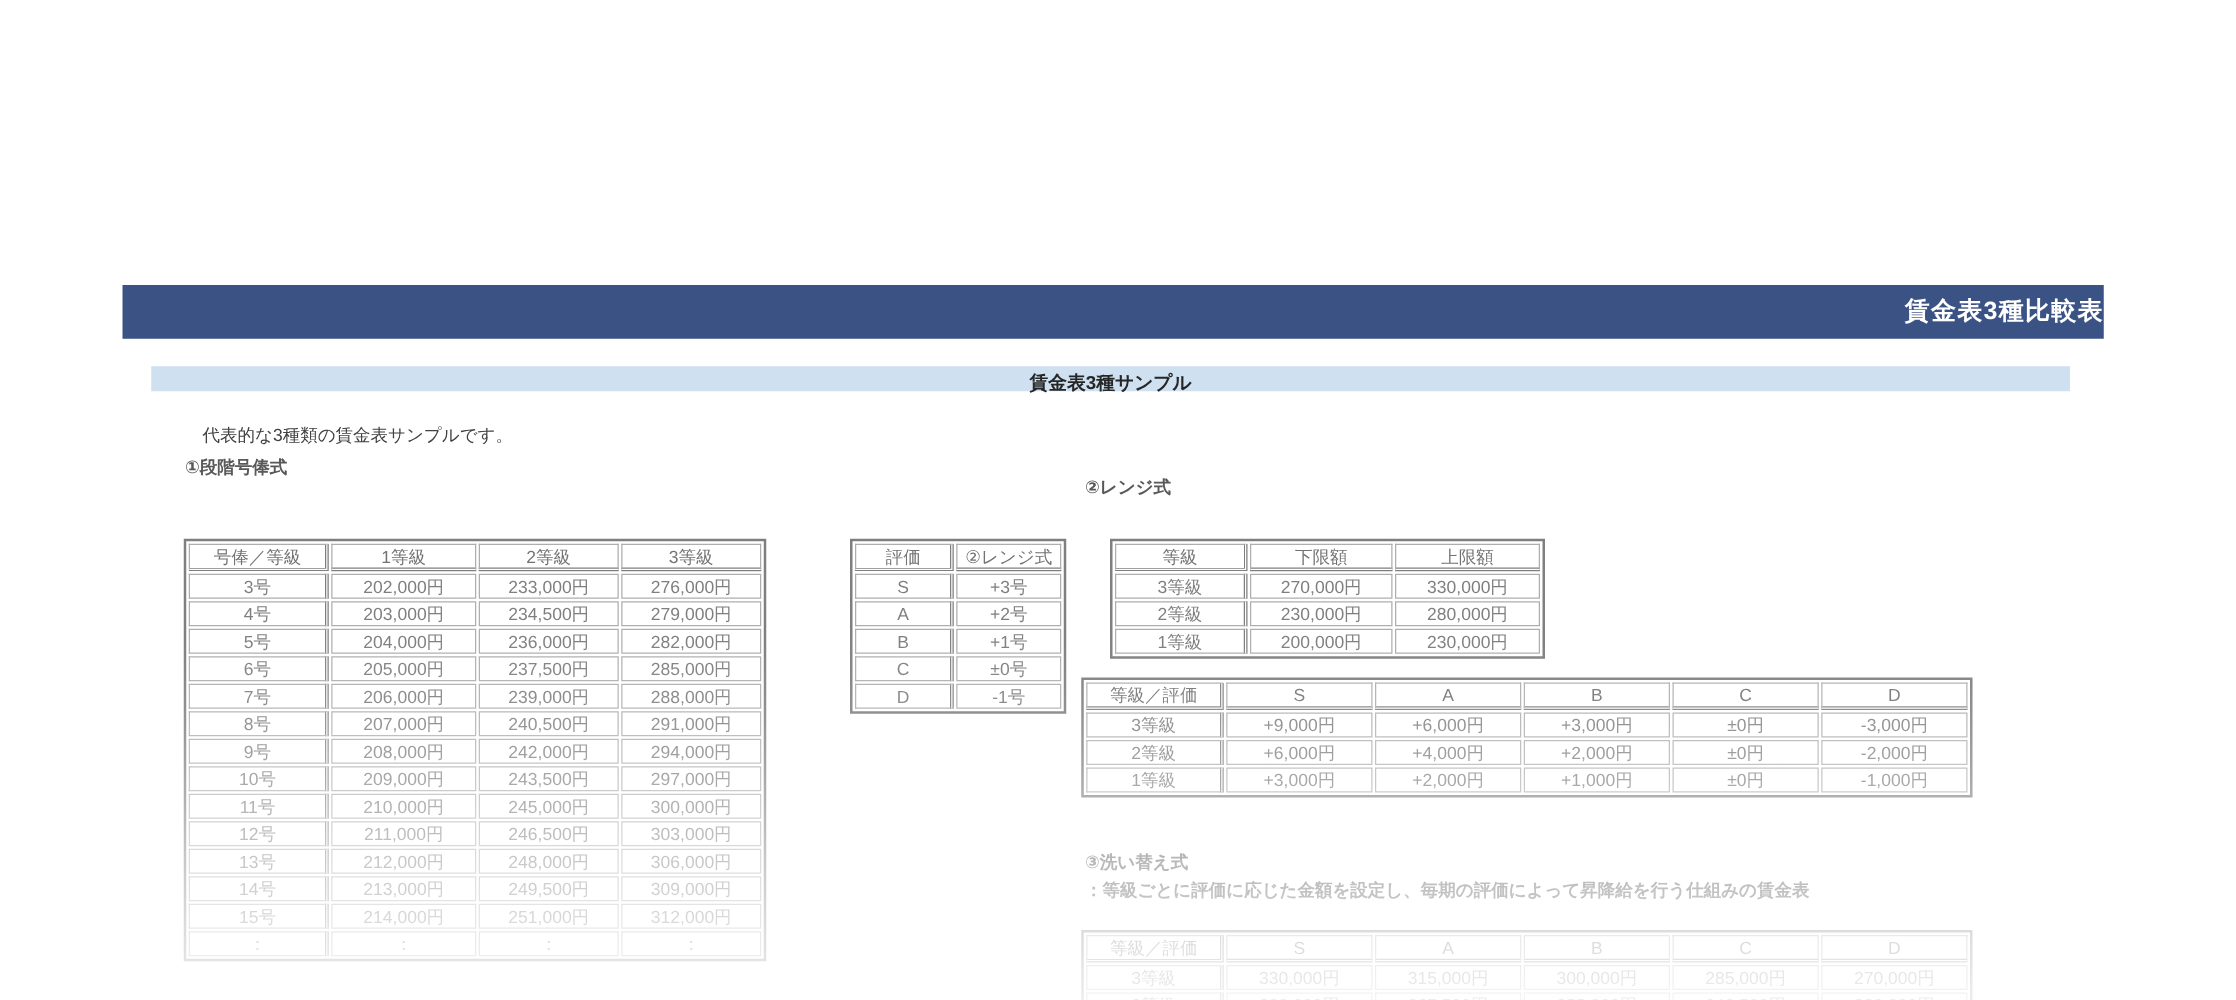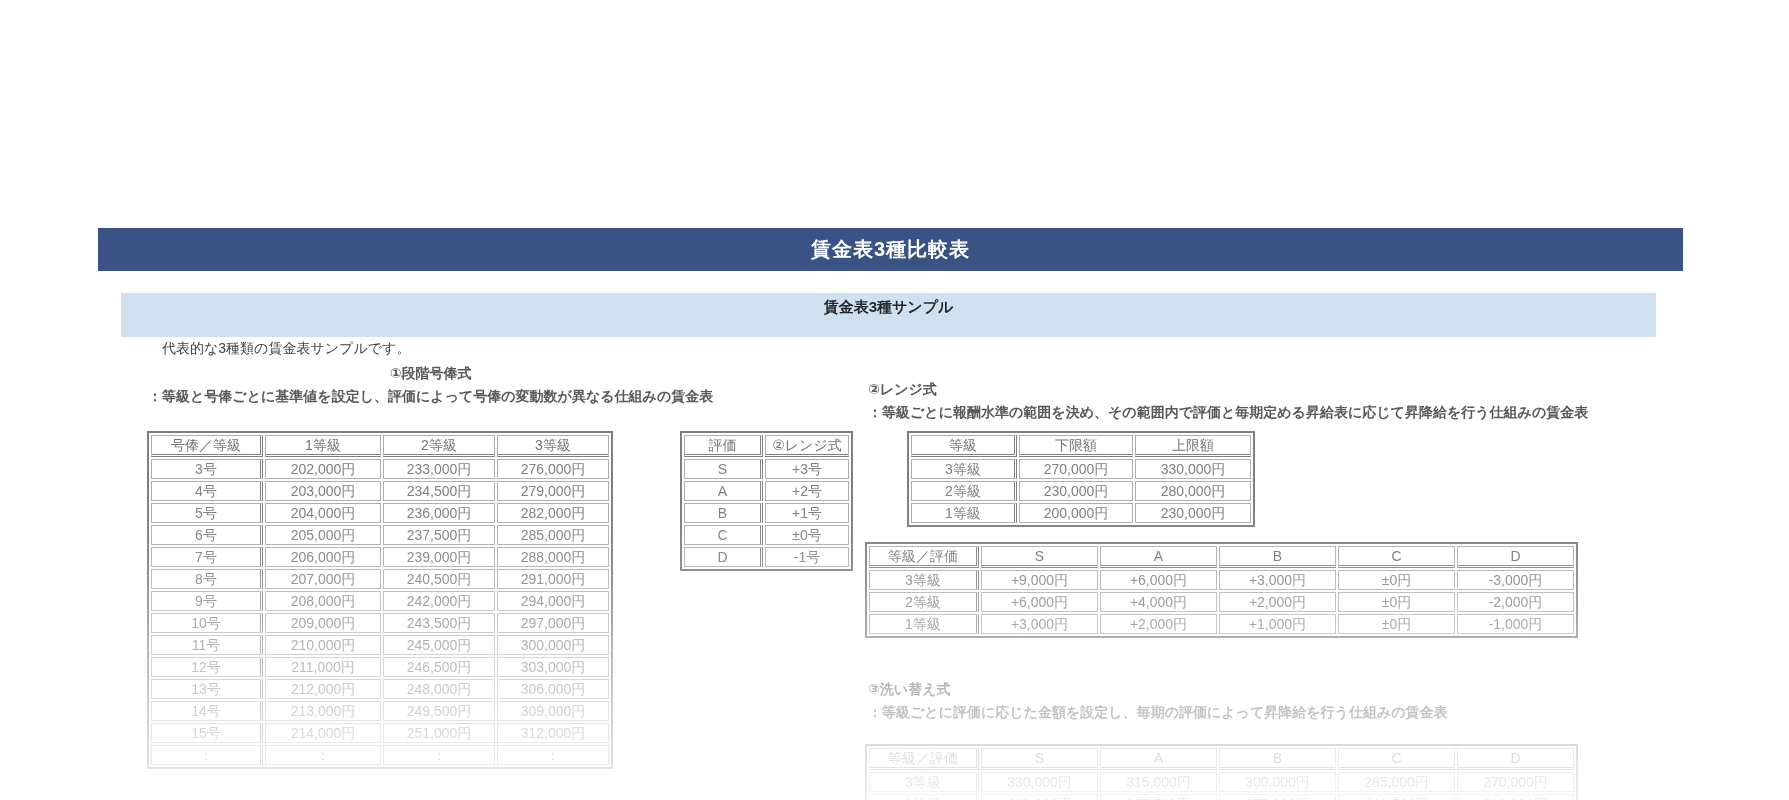--- a/index.html
+++ b/index.html
@@ -7,25 +7,25 @@
     position: relative;
     width: 1789px;
     height: 800px;
     overflow: hidden;
     background: #ffffff;
     font-family: "Liberation Sans", "DejaVu Sans", sans-serif;
   }
   .banner {
     position: absolute; left: 98px; top: 228px; width: 1585px; height: 43px;
     background: #3A5284; color: #ffffff;
-    font-size: 20px; font-weight: bold; text-align: center; line-height: 43px;
+    font-size: 20px; font-weight: bold; text-align: right; line-height: 43px;
     letter-spacing: 1px;
   }
   .subbar {
-    position: absolute; left: 121px; top: 293px; width: 1535px; height: 44px;
+    position: absolute; left: 121px; top: 293px; width: 1535px; height: 20px;
     background: #CFE0F1; color: #262626;
     font-size: 15px; font-weight: bold; text-align: center; line-height: 28px;
   }
   .intro {
     position: absolute; left: 162px; top: 340px;
     font-size: 14px; color: #404040; white-space: nowrap;
   }
   .sec-head {
     position: absolute; font-size: 14px; font-weight: bold; color: #595959;
     line-height: 23px; white-space: nowrap;
@@ -46,21 +46,21 @@
     border: 1px solid #aeaeae;
     font-size: 14px; font-weight: normal; color: #7f7f7f;
     text-align: center; height: 18px; line-height: 18px;
     padding: 0 3px; overflow: hidden; white-space: nowrap;
   }
   table.wage thead th { border-bottom: 3px double #7f7f7f; color: #737373; }
   table.wage th:first-child, table.wage td:first-child { border-right: 3px double #7f7f7f; }
 
   #tbl-step  { left: 147px; top: 431px; width: 466px; }
   #tbl-eval  { left: 652px; top: 431px; width: 173px; margin-left: 28px; }
-  #tbl-range { left: 907px; top: 431px; width: 348px; }
+  #tbl-range { left: 888px; top: 431px; width: 348px; }
   #tbl-raise { left: 865px; top: 542px; width: 713px; }
   #tbl-reset { left: 865px; top: 744px; width: 713px; }
 
   .fade-overlay {
     position: absolute; left: 0; top: 505px; width: 1789px; height: 295px;
     background: linear-gradient(to bottom,
       rgba(255,255,255,0) 0%,
       rgba(255,255,255,0.12) 20%,
       rgba(255,255,255,0.32) 40%,
       rgba(255,255,255,0.55) 60%,
@@ -80,26 +80,24 @@
   </div>
 
   <div class="subbar">
     <span>賃金表3種サンプル</span>
   </div>
 
   <div class="intro">代表的な3種類の賃金表サンプルです。</div>
 
   <div class="sec-head" id="step-head">
     <div>①段階号俸式</div>
-    <div>：等級と号俸ごとに基準値を設定し、評価によって号俸の変動数が異なる仕組みの賃金表</div>
   </div>
 
   <div class="sec-head" id="range-head">
     <div>②レンジ式</div>
-    <div>：等級ごとに報酬水準の範囲を決め、その範囲内で評価と毎期定める昇給表に応じて昇降給を行う仕組みの賃金表</div>
   </div>
 
   <div class="sec-head" id="reset-head">
     <div>③洗い替え式</div>
     <div>：等級ごとに評価に応じた金額を設定し、毎期の評価によって昇降給を行う仕組みの賃金表</div>
   </div>
 
   <table class="wage" id="tbl-step">
       <colgroup>
         <col style="width: 112px;">

